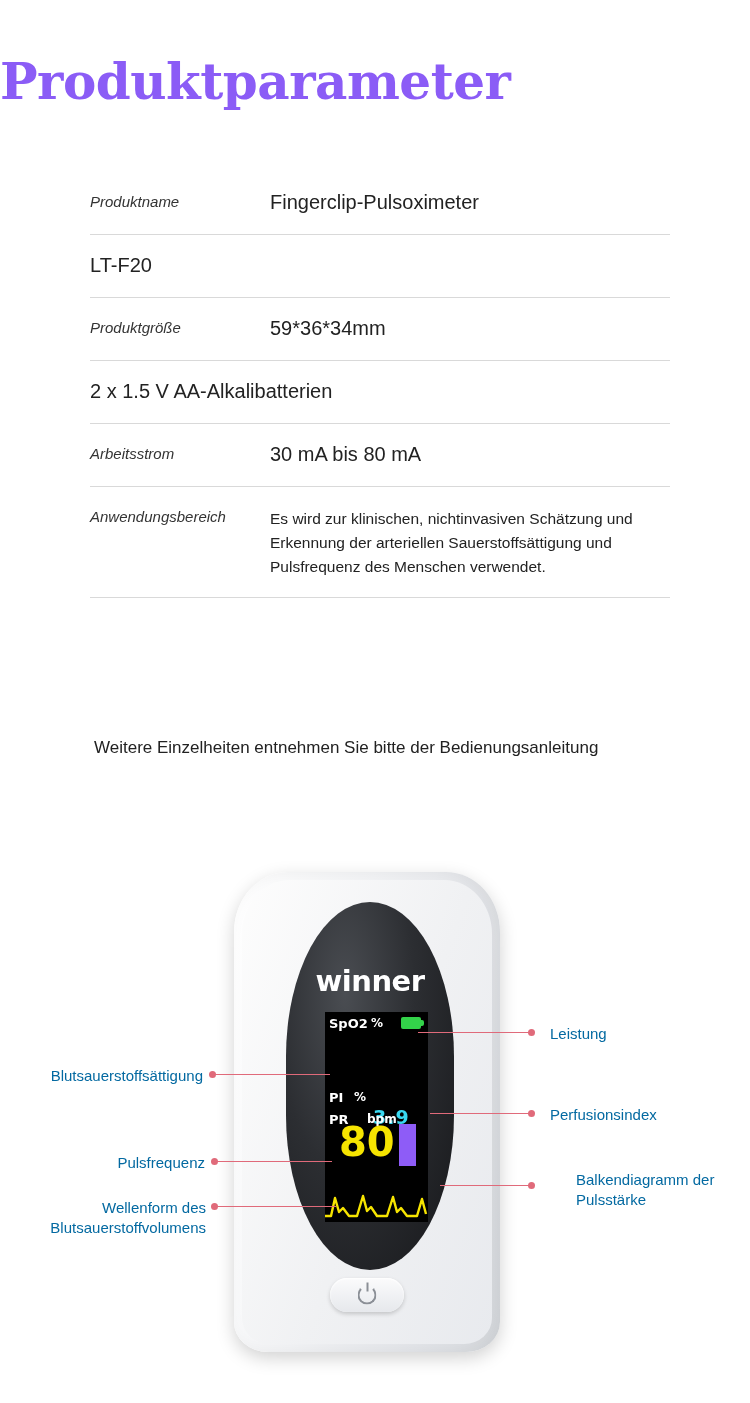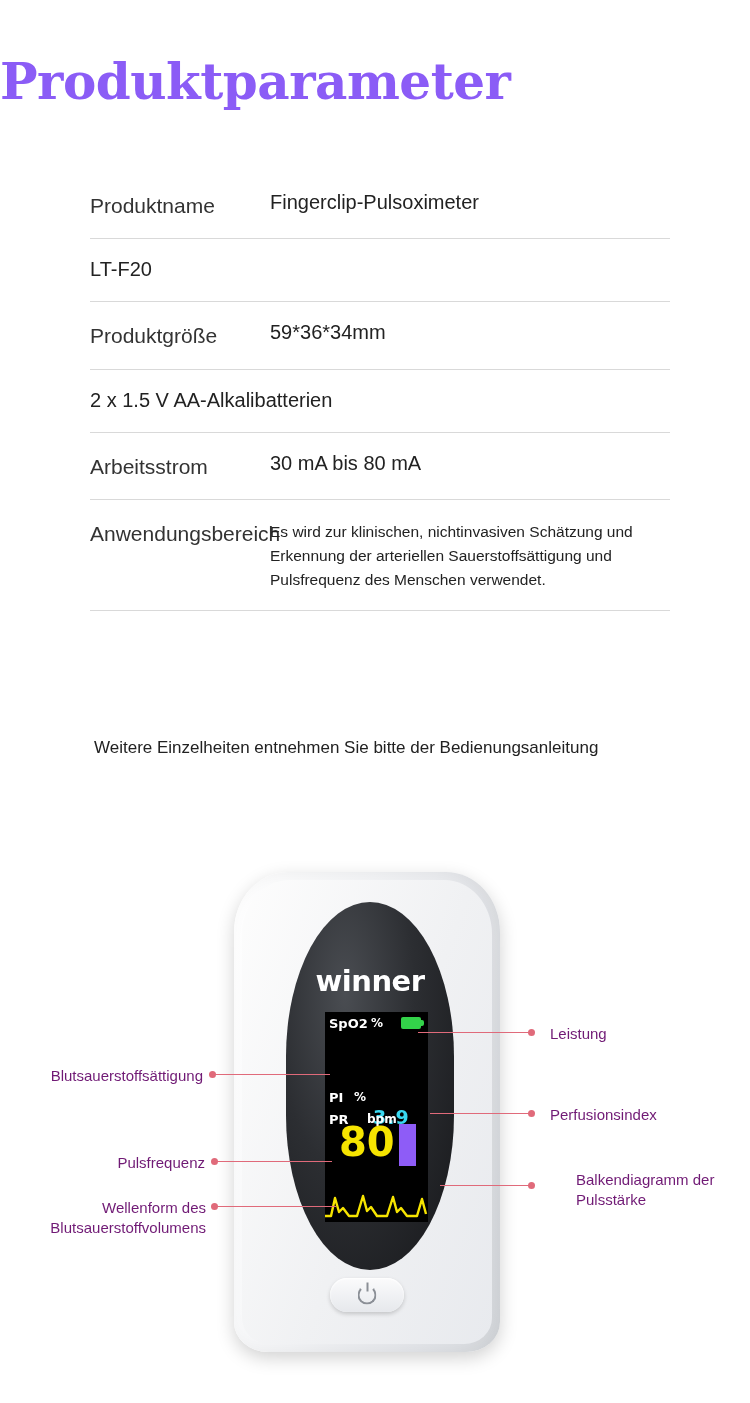--- a/index.html
+++ b/index.html
@@ -43,26 +43,27 @@
     border-bottom: 1px solid #d9d9d9;
     min-height: 60px;
     box-sizing: border-box;
   }
   .spec-row:last-of-type {
     border-bottom: 1px solid #d9d9d9;
   }
   .spec-label {
     width: 180px;
     flex: 0 0 180px;
-    font-size: 21px;
+    font-size: 15px;
     color: #333;
     line-height: 1.35;
     padding-top: 20px;
     padding-bottom: 18px;
     box-sizing: border-box;
+    font-style: italic;
   }
   .spec-value {
     flex: 1;
     font-size: 20px;
     color: #222;
     line-height: 1.35;
     padding-top: 17px;
     padding-bottom: 18px;
     box-sizing: border-box;
   }
@@ -236,21 +237,21 @@
     left: 50%; top: -5px;
     transform: translateX(-50%);
     width: 2px; height: 9px;
     background: #8b8f96;
   }
 
   
   .callout {
     position: absolute;
     font-size: 15px;
-    color: #701a75;
+    color: #0369a1;
     line-height: 1.3;
     z-index: 5;
   }
   .callout.right { text-align: left; }
   .callout.left  { text-align: right; }
 
   .leader {
     position: absolute;
     height: 1px;
     background: #e06a7a;

